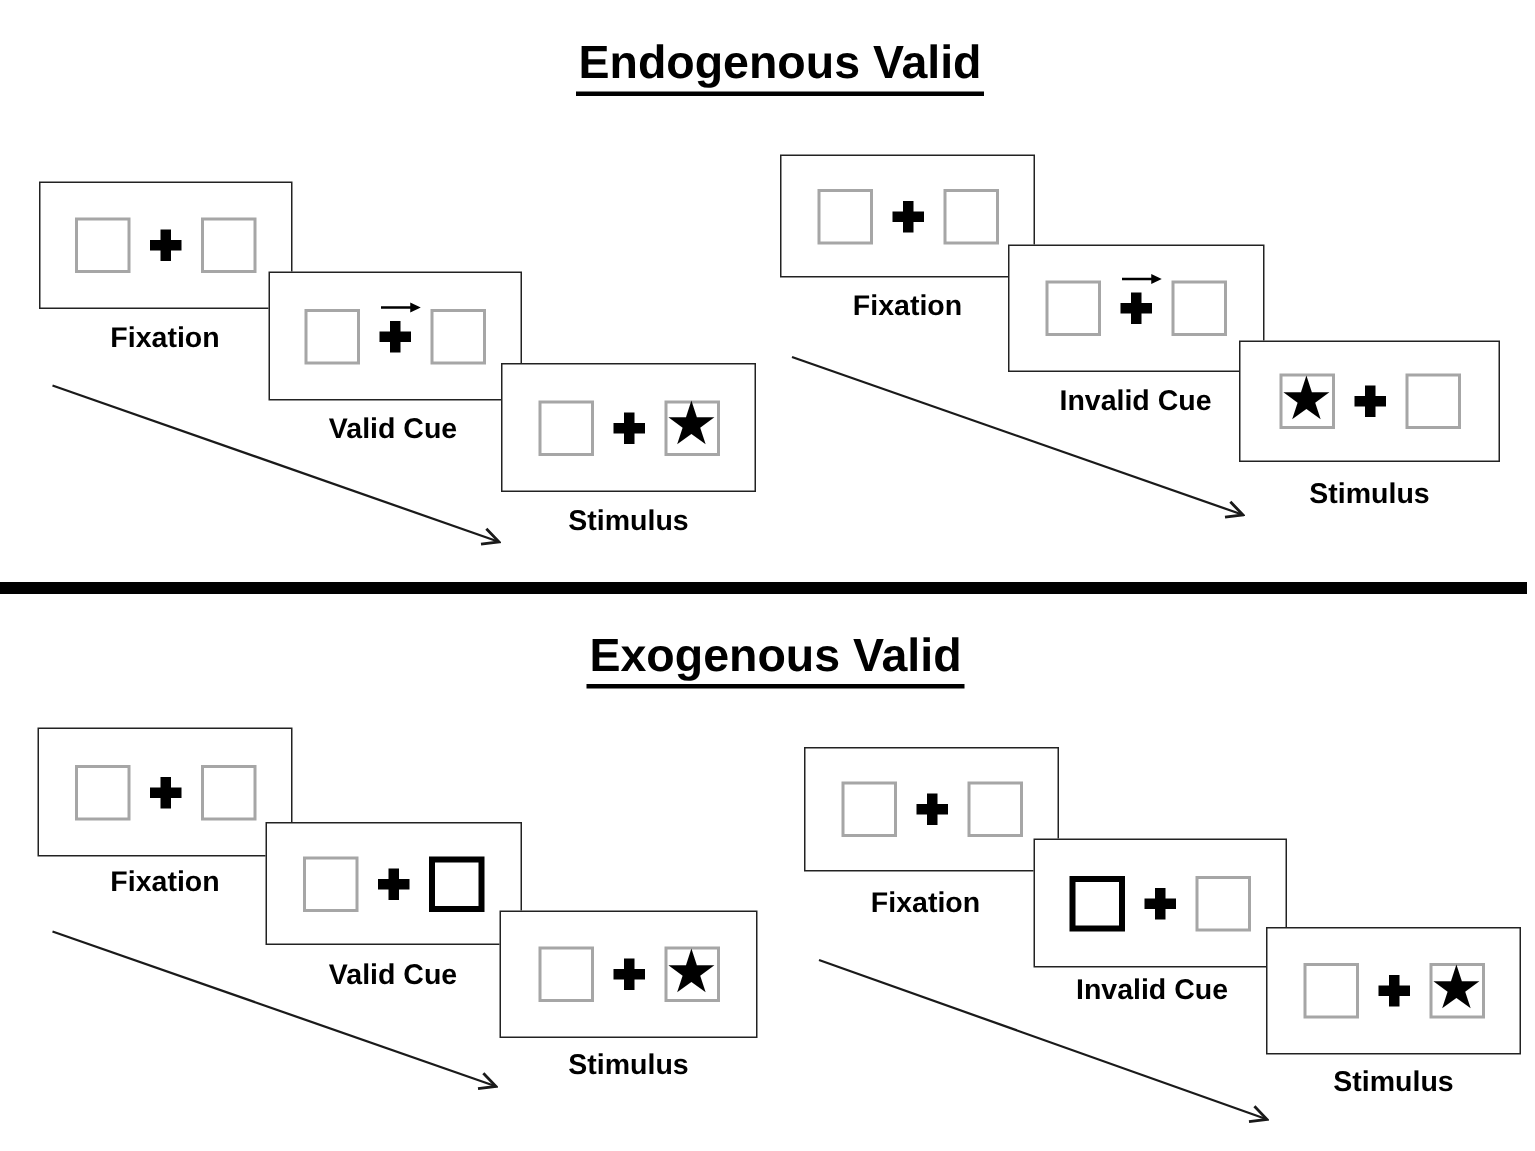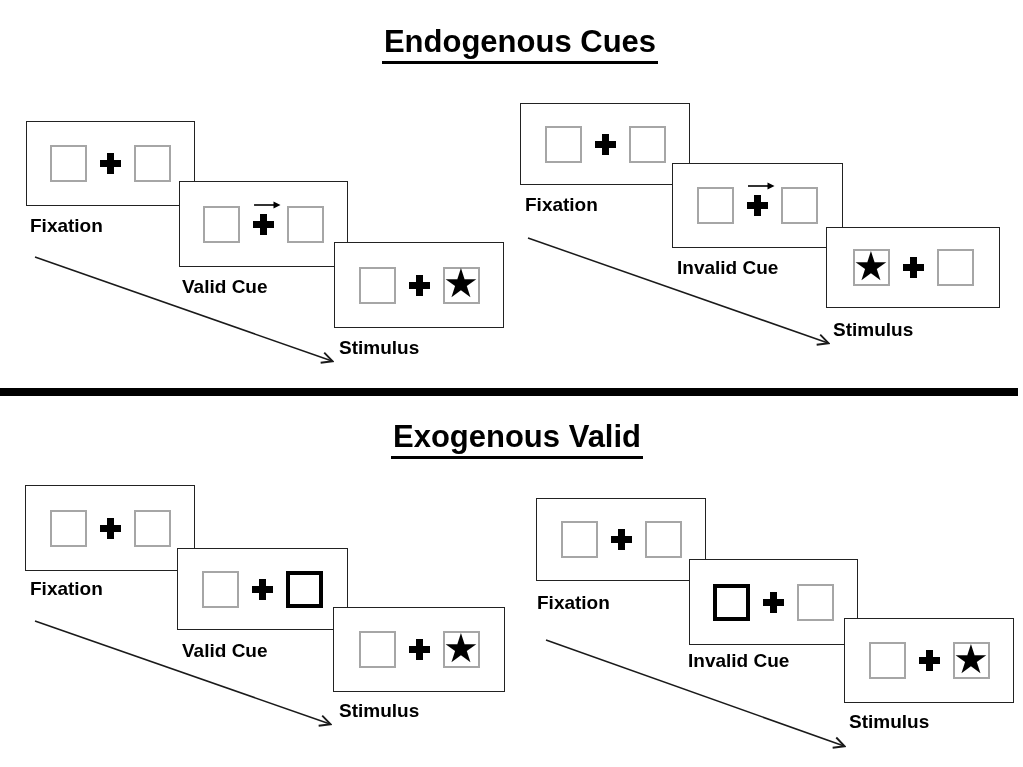--- a/index.html
+++ b/index.html
@@ -28,40 +28,40 @@
     font-family:"DejaVu Sans", sans-serif; font-size:40px; line-height:1; color:#000;
     transform:translateY(-2px);
   }
   .plus { position:relative; width:21px; height:21px; flex:0 0 auto; }
   .plus::before { content:""; position:absolute; top:7px; left:0; width:21px; height:7px; background:#000; }
   .plus::after  { content:""; position:absolute; left:7px; top:0; width:7px; height:21px; background:#000; }
   .cue-center { position:relative; flex:0 0 auto; width:21px; height:21px; }
   .cue-center .plus { position:absolute; left:0; top:0; }
   .cue-arrow { position:absolute; left:1px; top:-14px; }
   .plabel {
-    position:absolute; width:160px; text-align:left;
+    position:absolute; width:160px; text-align:center;
     font-weight:bold; font-size:19px; line-height:23px; color:#000; white-space:nowrap;
   }
   .flow-arrow { position:absolute; }
 </style>
 </head>
 <body>
 
 <div class="page">
 
   <svg width="0" height="0" style="position:absolute">
     <defs>
       <marker id="ah" viewBox="0 0 10 10" refX="8.5" refY="5" markerWidth="9" markerHeight="9" orient="auto">
         <path d="M1,1 L9,5 L1,9" fill="none" stroke="#1a1a1a" stroke-width="1.4"></path>
       </marker>
     </defs>
   </svg>
 
   <div class="title" style="left:0; top:24px; width:1040px">
-    <span class="title-text">Endogenous Cues</span>
+    <span class="title-text">Endogenous Valid</span>
   </div>
 
   <div class="panel" style="left:26px; top:121px; width:169px; height:85px">
     <span class="box"></span>
     <span class="plus"></span>
     <span class="box"></span>
   </div>
   <div class="plabel" style="left:30px; top:214px">Fixation</div>
 
   <div class="panel" style="left:179px; top:181px; width:169px; height:86px">

